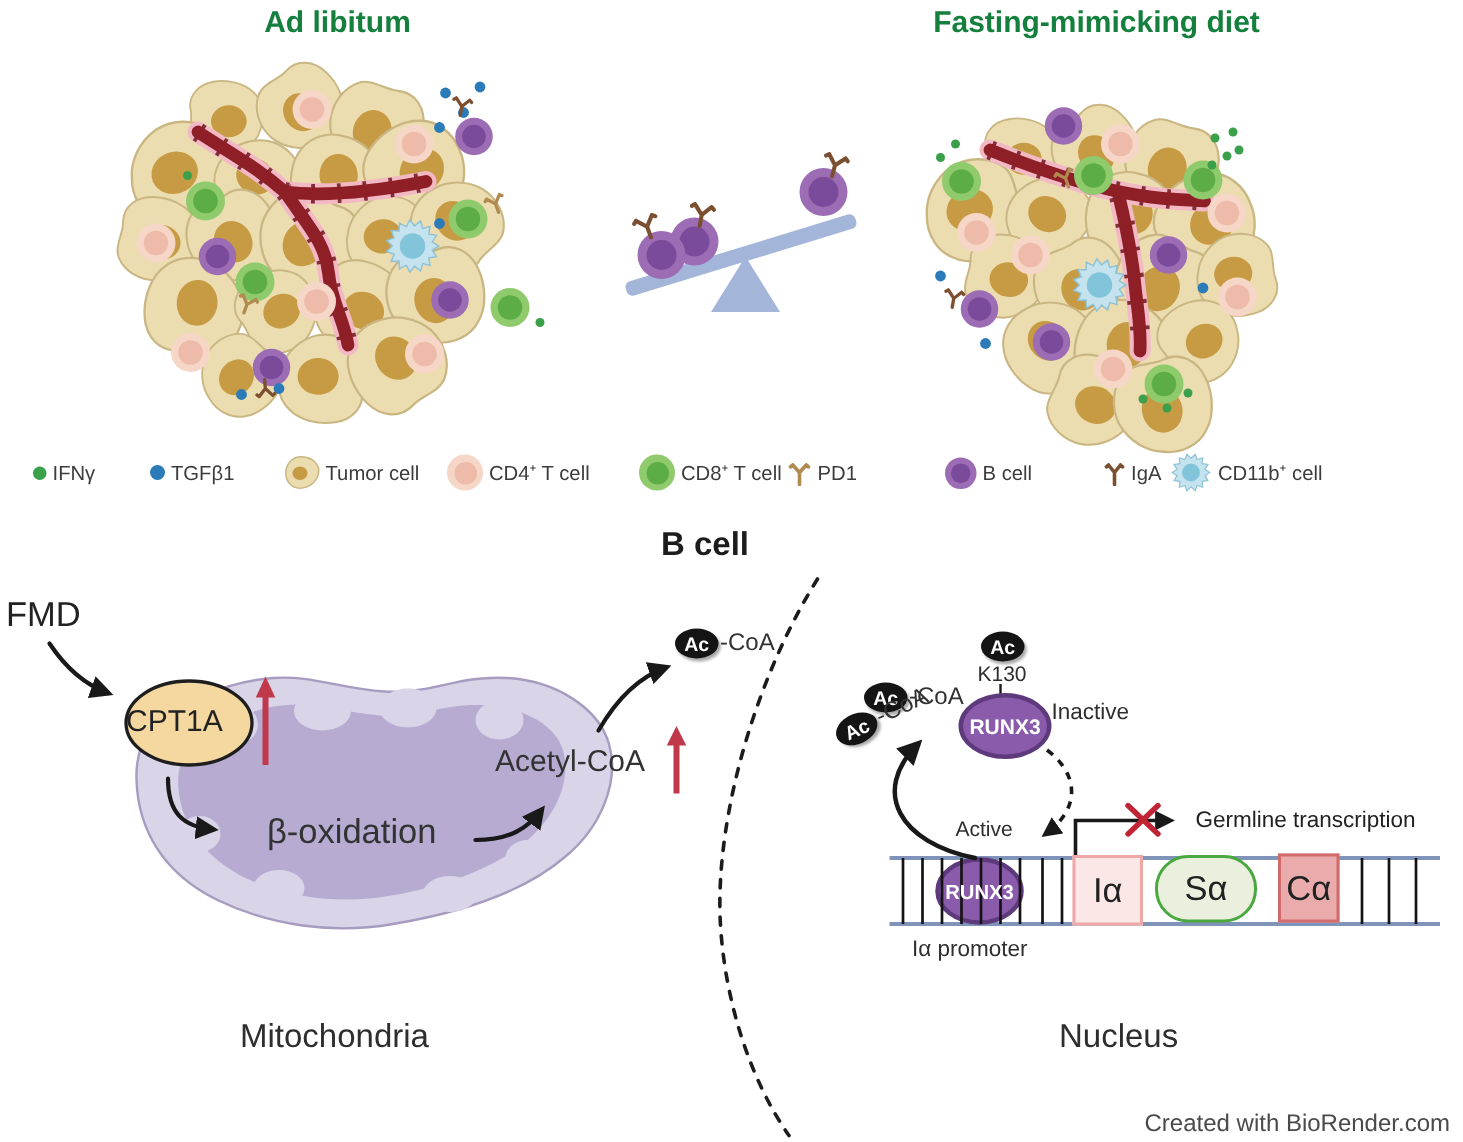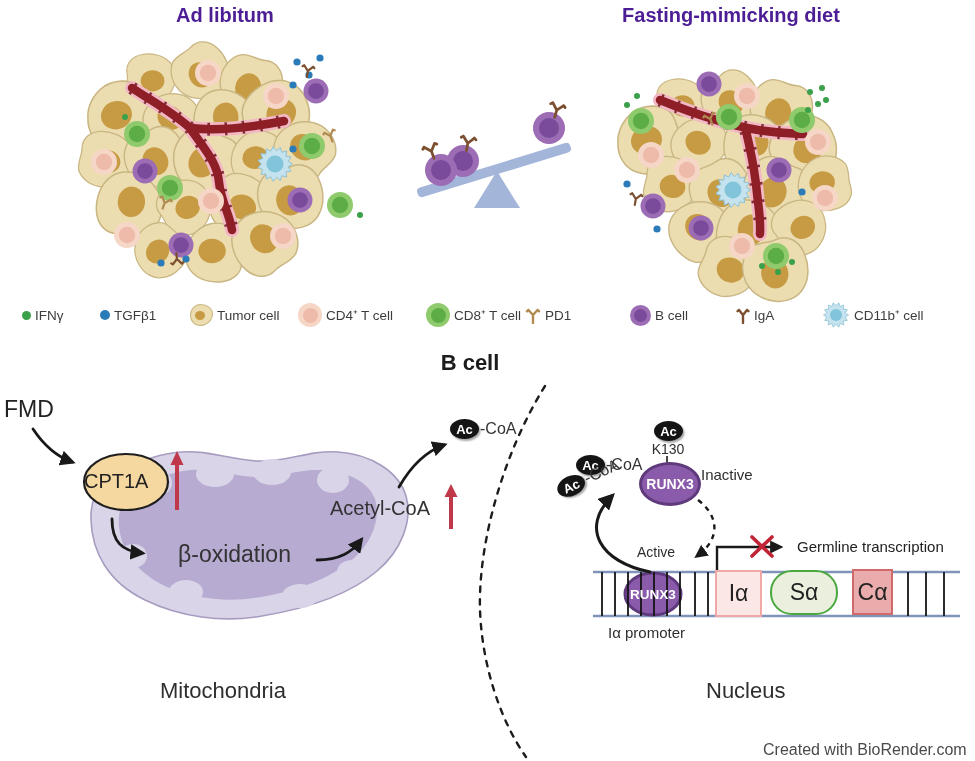--- a/index.html
+++ b/index.html
@@ -1,20 +1,20 @@
 <!DOCTYPE html>
 <html style="--tumor_body: #ecddb0; --tumor_edge: #c9b683; --tumor_nucleus: #c79b43; --cd4_outer: #f6d6c6; --cd4_inner: #eebbaa; --cd8_outer: #8fca6c; --cd8_inner: #5dad47; --b_outer: #9c6cb5; --b_inner: #7a4a9b; --cd11b_outer: #c5e3ee; --cd11b_inner: #82c5da; --vessel_wall: #f2b9c5; --vessel_core: #8e1f26; --vessel_tick: #6e151c; --ifn_dot: #3aa04a; --tgf_dot: #2b7bb9; --seesaw: #a4b5da; --receptor_pd1: #b08a4f; --receptor_iga: #7c4f31; --red_accent: #c0394a; --mito_outer: #d9d4e7; --mito_inner: #b7abd2; --mito_edge: #a79cc0; --cpt1a_fill: #f5d7a0; --runx3_fill: #8a5bab; --runx3_stroke: #5e3a7d; --dna_strand: #8094ba; --ia_fill: #fbe7e5; --ia_border: #efa8a5; --sa_fill: #eaf0dd; --sa_border: #4aa83f; --ca_fill: #e9abab; --ca_border: #d16a6a;"><head>
 <meta charset="utf-8">
 <style>
   html,body{margin:0;padding:0;background:#fff;}
   .stage{position:relative;width:975px;height:761px;background:#ffffff;
          font-family:"Liberation Sans",sans-serif;overflow:hidden;}
   svg.art{position:absolute;left:0;top:0;}
   .lbl{position:absolute;color:#333;white-space:nowrap;}
-  .title{position:absolute;font-weight:700;font-size:20px;color:#4c1d95;text-align:center;white-space:nowrap;}
+  .title{position:absolute;font-weight:700;font-size:20px;color:#15803d;text-align:center;white-space:nowrap;}
   .legend-item{position:absolute;top:300px;height:30px;display:flex;align-items:center;gap:4px;
                font-size:13.5px;color:#3c3c3c;}
   .dot{border-radius:50%;display:inline-block;}
   .tumor-ico{width:21px;height:20px;background:var(--tumor_body);border:1px solid var(--tumor_edge);
              border-radius:46% 54% 58% 42%/52% 44% 56% 48%;position:relative;}
   .tumor-ico i{position:absolute;left:4px;top:6px;width:10px;height:9px;border-radius:50%;
                background:var(--tumor_nucleus);}
   .cell-ico{border-radius:50%;display:flex;align-items:center;justify-content:center;}
   .cell-ico i{border-radius:50%;display:block;}
   .acpill{background:#141414;color:#fff;border-radius:50%;min-width:29px;height:20px;display:flex;
@@ -491,21 +491,21 @@
         <i style="width:13px;height:13px;background:var(--b_inner);"></i>
       </span>
   <span>B cell</span>
 </div>
 <div class="legend-item" style="left:736px;">
   <svg width="14" height="18" viewBox="-7 -8 14 18">
     <path d="M0,9 L0,1 M0,1 L-4,-4 M0,1 L4,-4 M-4,-4 L-5.4,-2.8 M4,-4 L5.4,-2.8" stroke="var(--receptor_iga)" stroke-width="2.4" fill="none" stroke-linecap="round"></path>
   </svg>
   <span>IgA</span>
 </div>
-<div class="legend-item" style="left:822px;justify-content:center;">
+<div class="legend-item" style="left:780px;justify-content:center;">
   <svg width="28" height="28" viewBox="0 0 28 28">
     <polygon id="legend-spiky" fill="var(--cd11b_outer)" stroke="#8fc2d6" stroke-width="0.8" points="26.5,14.0 23.3,16.1 25.3,19.4 21.4,19.9 21.8,23.8 18.1,22.6 16.8,26.2 14.0,23.5 11.2,26.2 9.9,22.6 6.2,23.8 6.6,19.9 2.7,19.4 4.7,16.1 1.5,14.0 4.7,11.9 2.7,8.6 6.6,8.1 6.2,4.2 9.9,5.4 11.2,1.8 14.0,4.5 16.8,1.8 18.1,5.4 21.8,4.2 21.4,8.1 25.3,8.6 23.3,11.9"></polygon>
     <circle cx="14" cy="14" r="6" fill="var(--cd11b_inner)"></circle>
   </svg>
   <span>CD11b⁺ cell</span>
 </div>
 
 <div class="lbl" style="left:400px;top:350px;width:140px;text-align:center;font-size:22px;font-weight:600;color:#1c1c1c;">B cell</div>
 
 <div class="lbl" style="left:4px;top:396px;font-size:23px;color:#222;">FMD</div>

